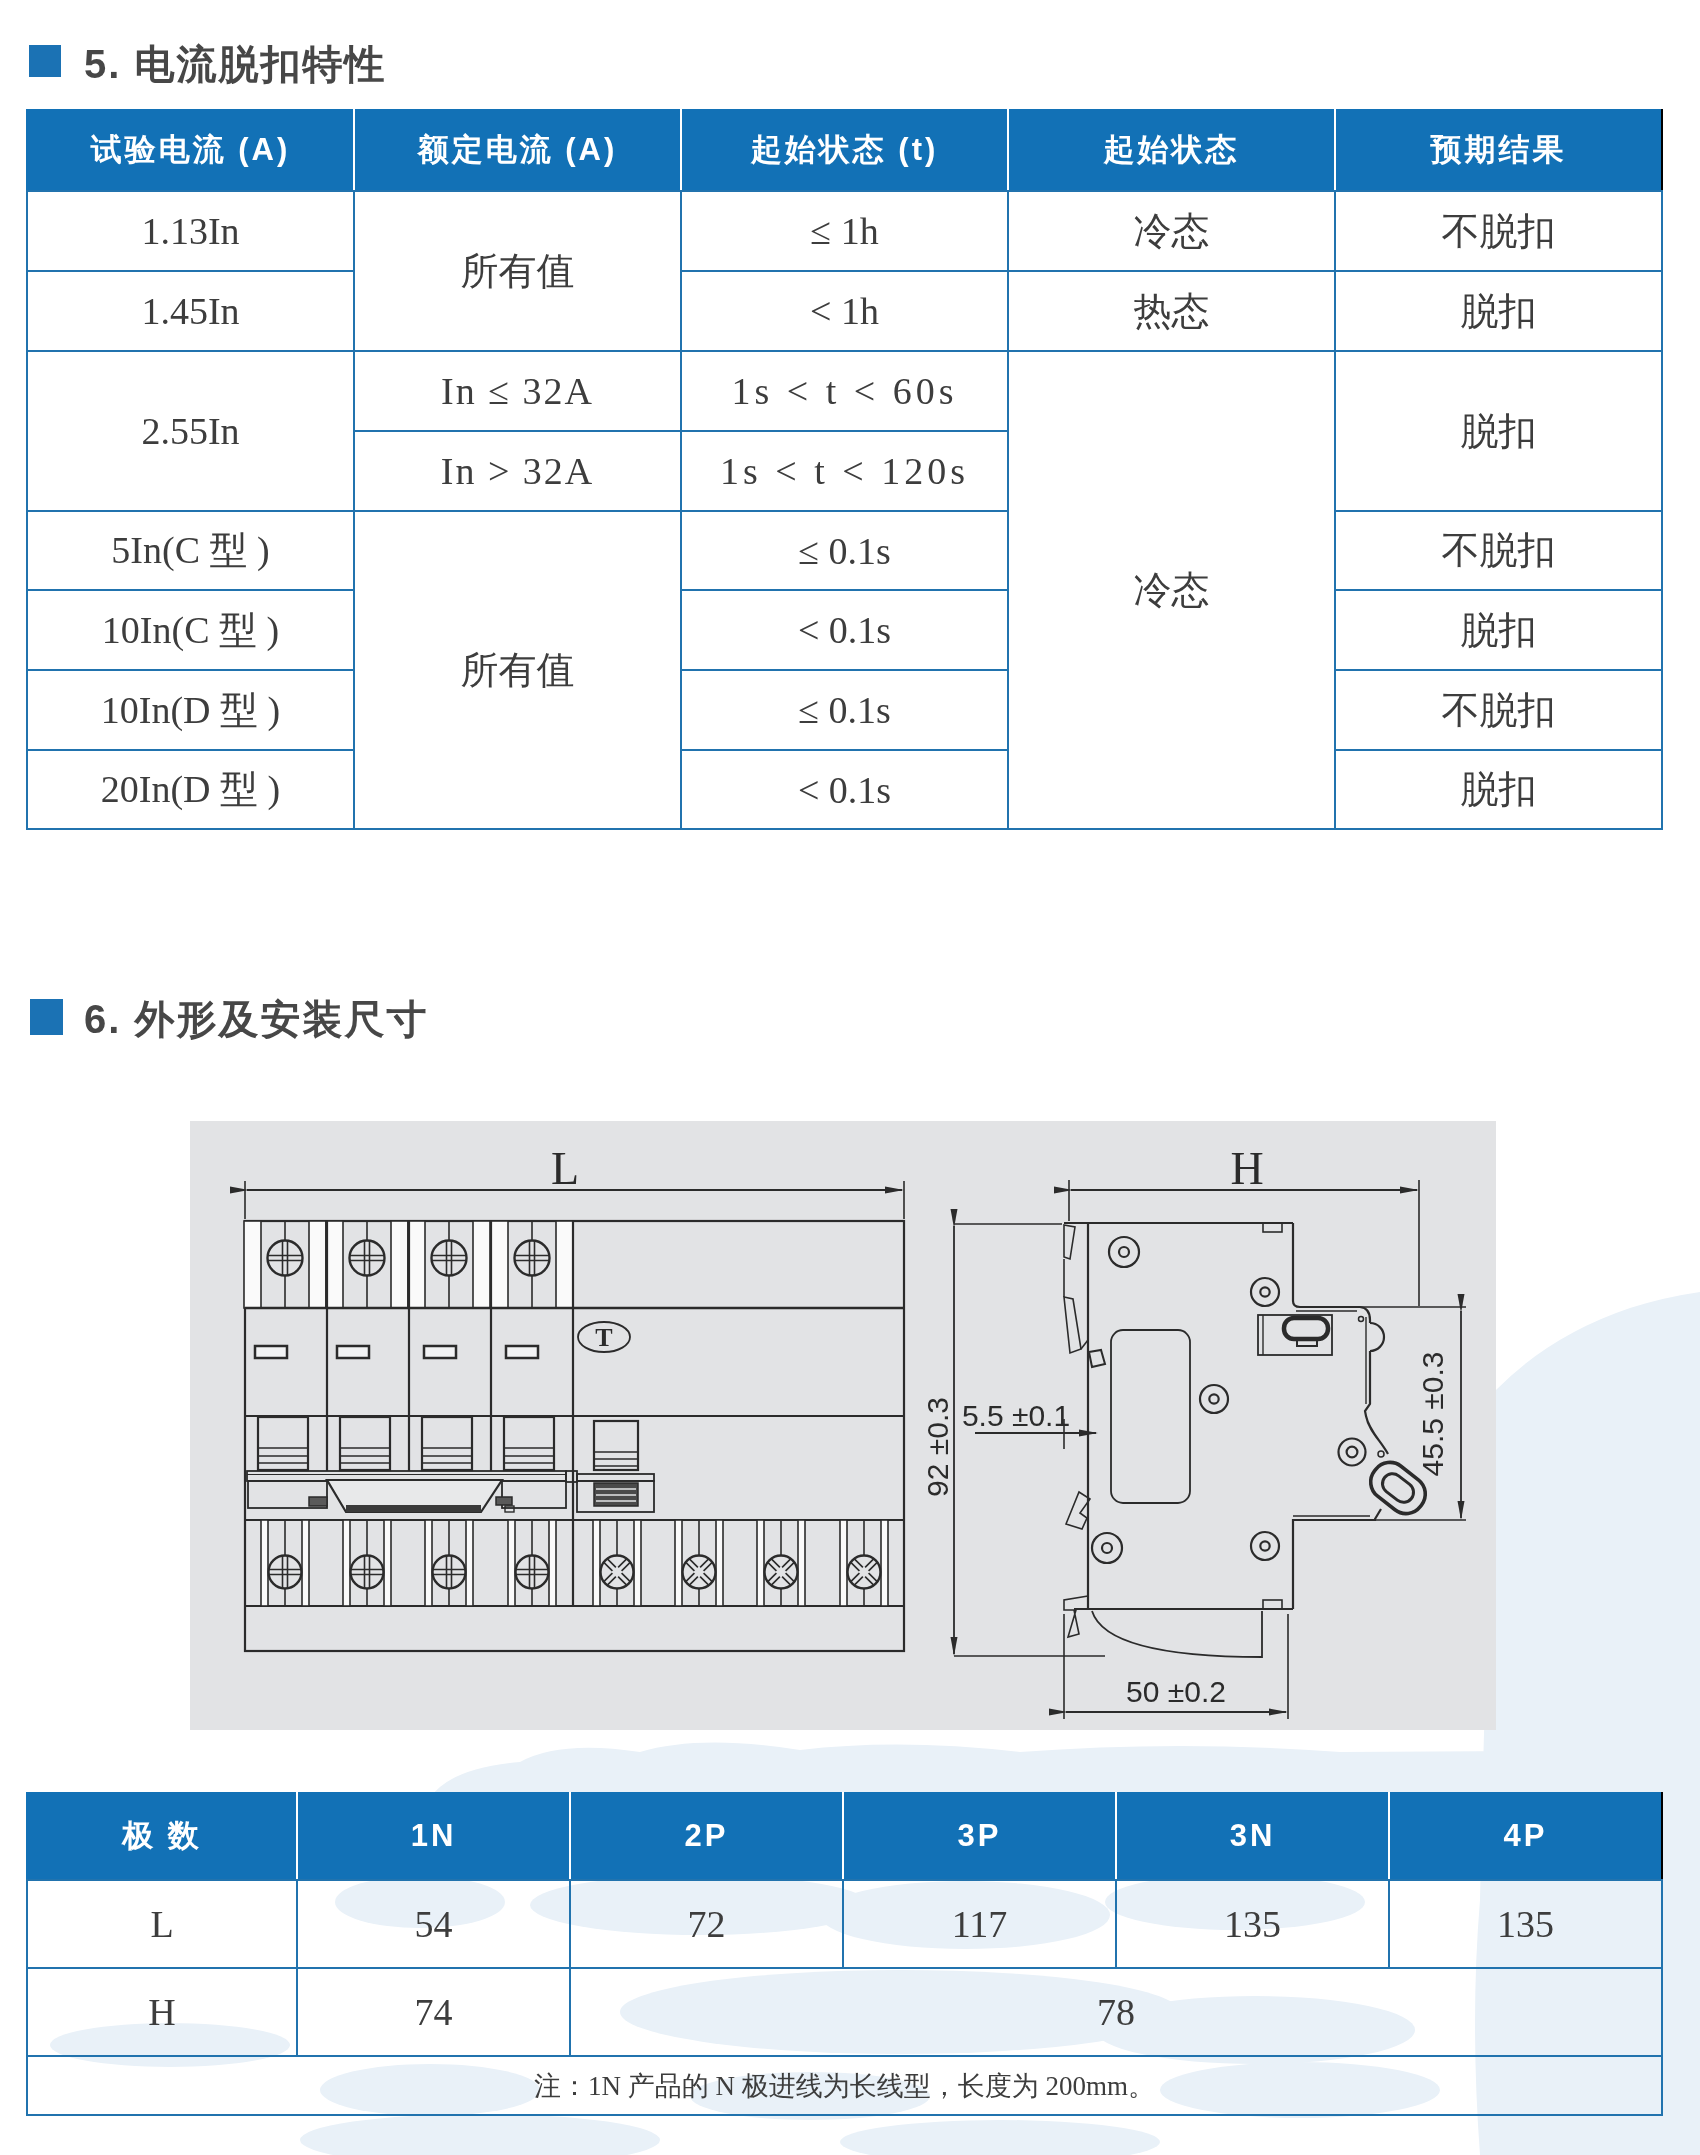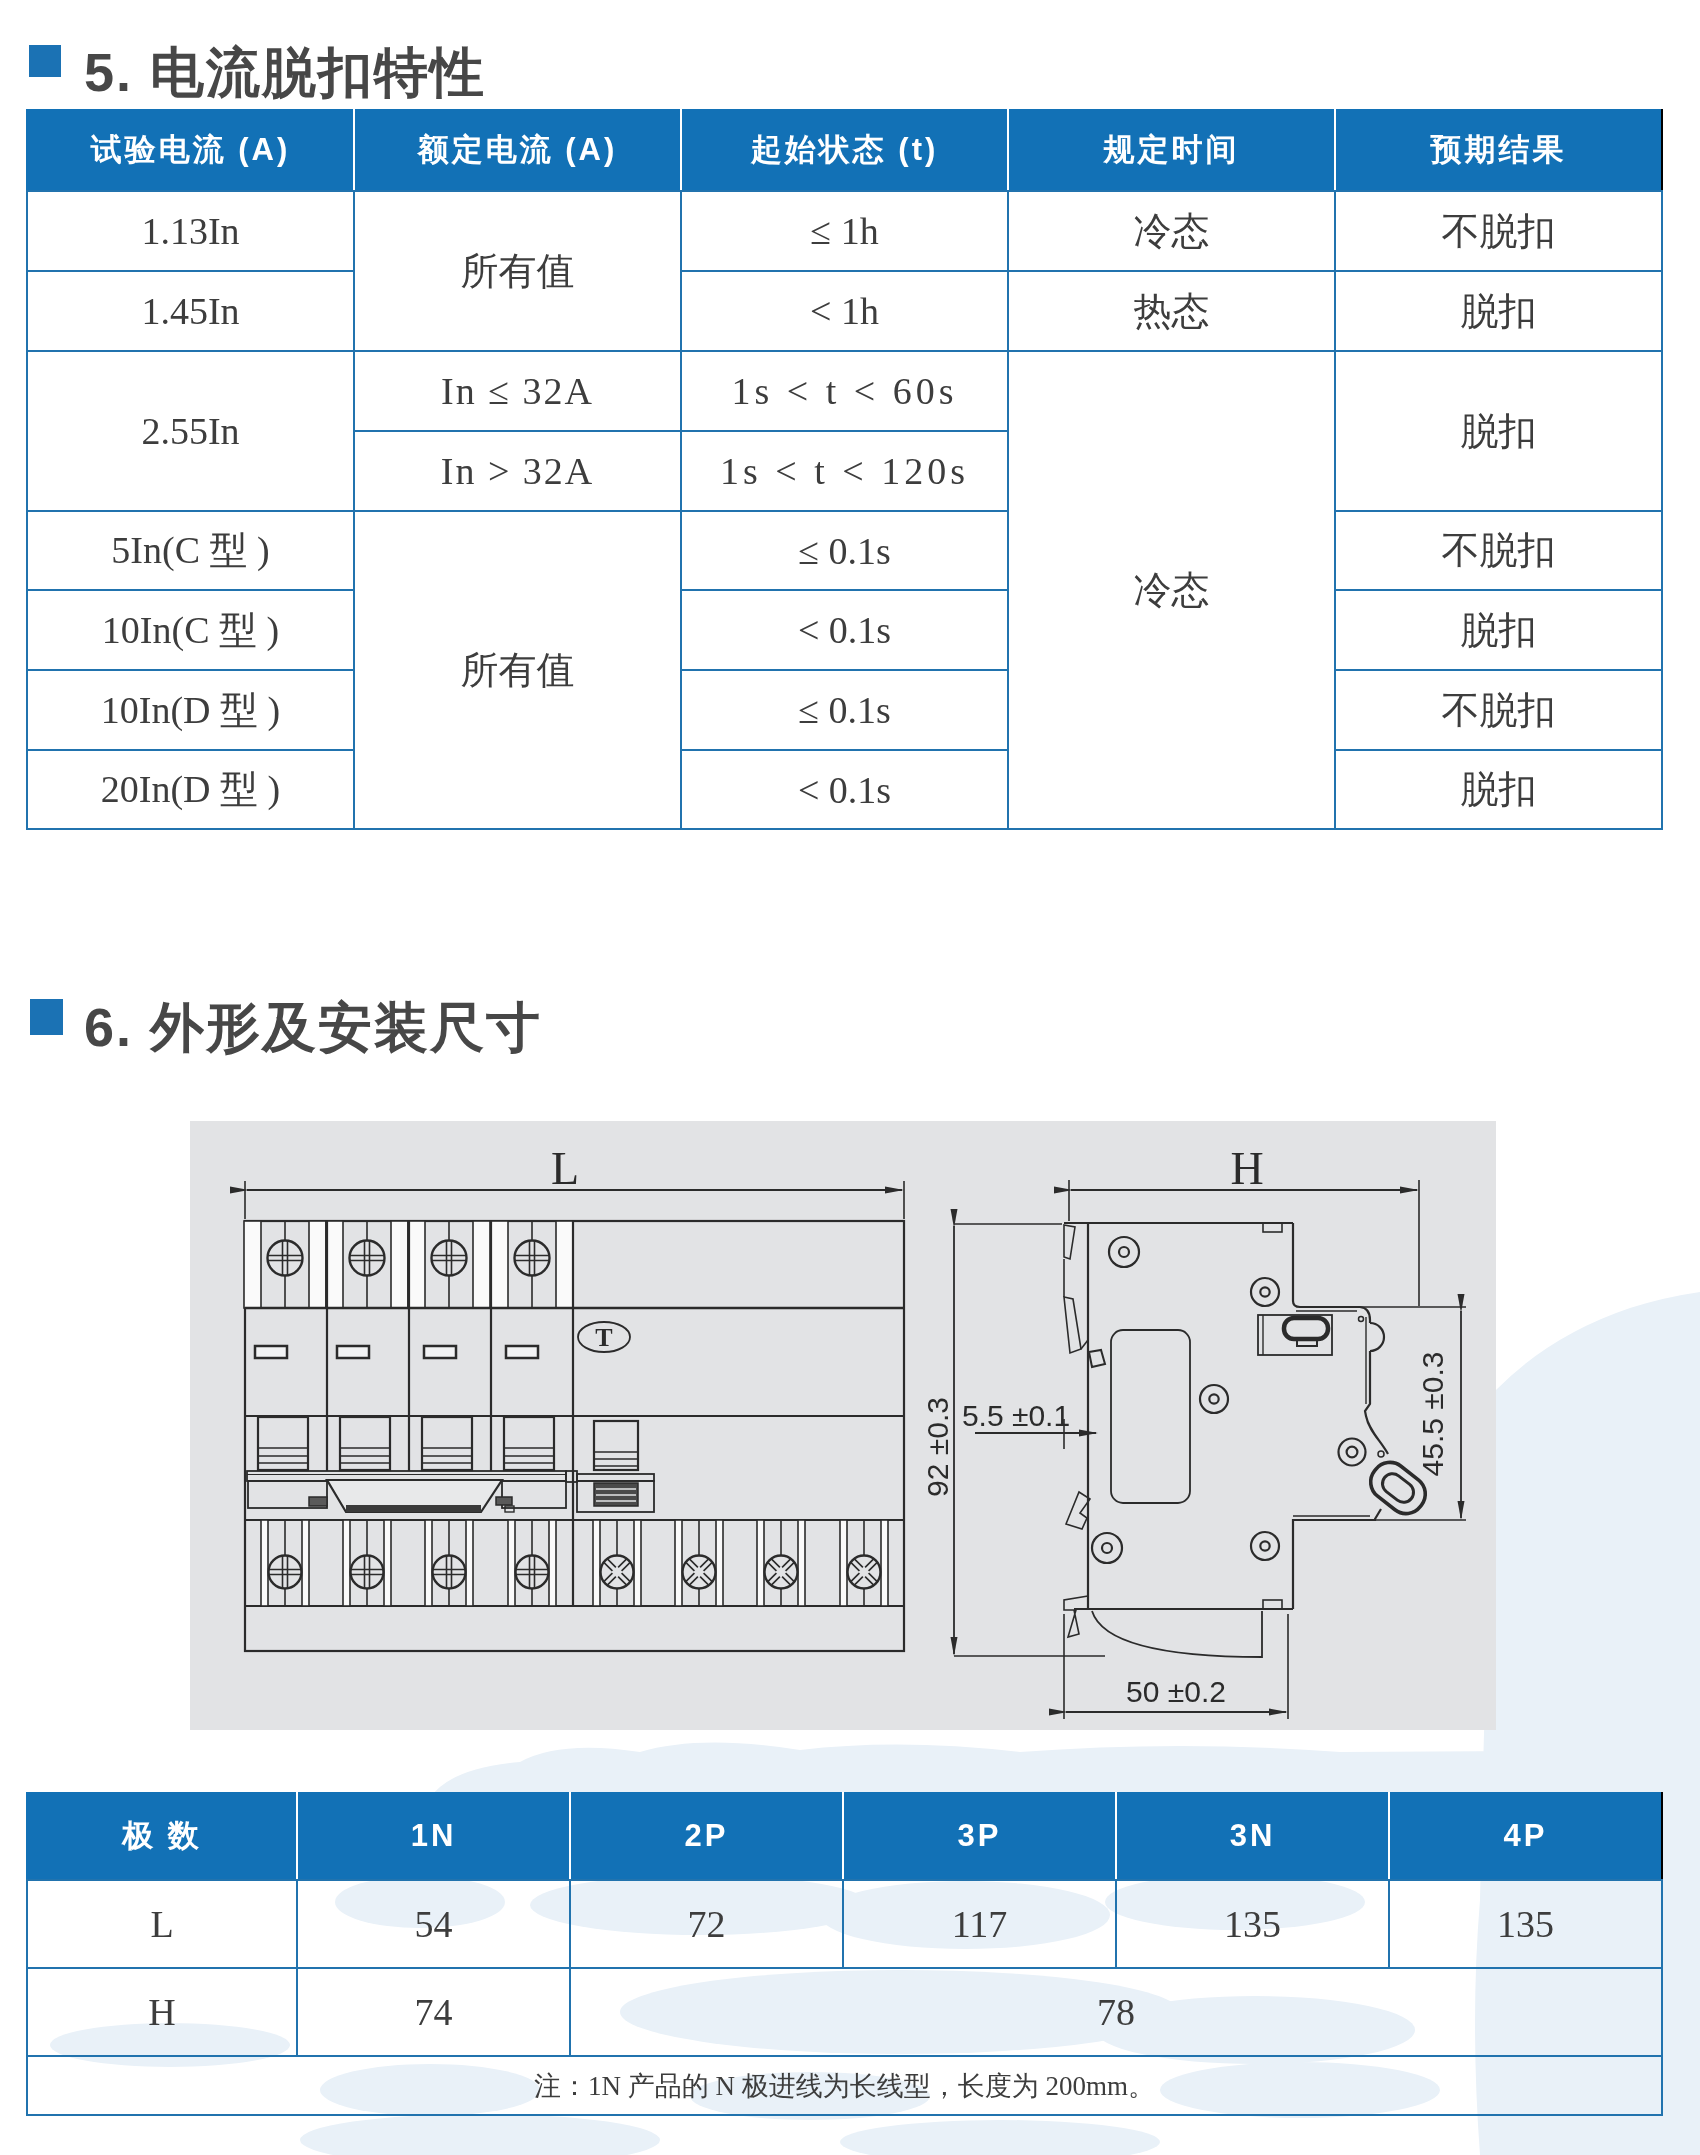--- a/index.html
+++ b/index.html
@@ -1,19 +1,19 @@
 <!DOCTYPE html>
 <html><head>
 <meta charset="utf-8">
 <style>
   html,body{margin:0;padding:0;}
   #page{position:relative;width:1700px;height:2155px;background:#ffffff;overflow:hidden;
         font-family:"Liberation Sans", sans-serif;}
   .sqr{position:absolute;background:#1b72b4;}
-  .title{position:absolute;font-weight:bold;color:#474747;font-size:54px;letter-spacing:2px;white-space:nowrap;}
+  .title{position:absolute;font-weight:bold;color:#474747;font-size:40px;letter-spacing:2px;white-space:nowrap;}
   table{border-collapse:collapse;table-layout:fixed;position:absolute;}
   #t1{left:26px;top:109px;width:1635px;}
   #t2{left:26px;top:1792px;width:1635px;}
   td,th{border:2px solid #2173ae;padding:0;text-align:center;vertical-align:middle;overflow:hidden;}
   th{background:#1271b6;color:#ffffff;font-size:31px;font-weight:bold;letter-spacing:3px;border:2px solid #ffffff;border-top:none;border-bottom:2px solid #2173ae;}
   th:first-child{border-left:2px solid #1271b6;}
   th:last-child{border-right:2px solid #000000;}
   td{font-family:"Liberation Serif", serif;font-size:38px;color:#3d3d3d;background:transparent;}
   #t1 td{background:#ffffff;}
   #panel{position:absolute;left:190px;top:1121px;width:1306px;height:609px;background:#e2e3e5;}
@@ -50,21 +50,21 @@
         <col style="width:327px">
         <col style="width:327px">
         <col style="width:327px">
         <col style="width:327px">
       </colgroup>
     <tbody>
         <tr style="height:82px">
           <th>试验电流 (A)</th>
           <th>额定电流 (A)</th>
           <th>起始状态 (t)</th>
-          <th>规定时间</th>
+          <th>起始状态</th>
           <th>预期结果</th>
         </tr>
     <tr style="height:80px">
           <td>1.13In</td>
           <td rowspan="2">所有值</td>
           <td>≤ 1h</td>
           <td>冷态</td>
           <td>不脱扣</td>
         </tr>
     <tr style="height:80px">

